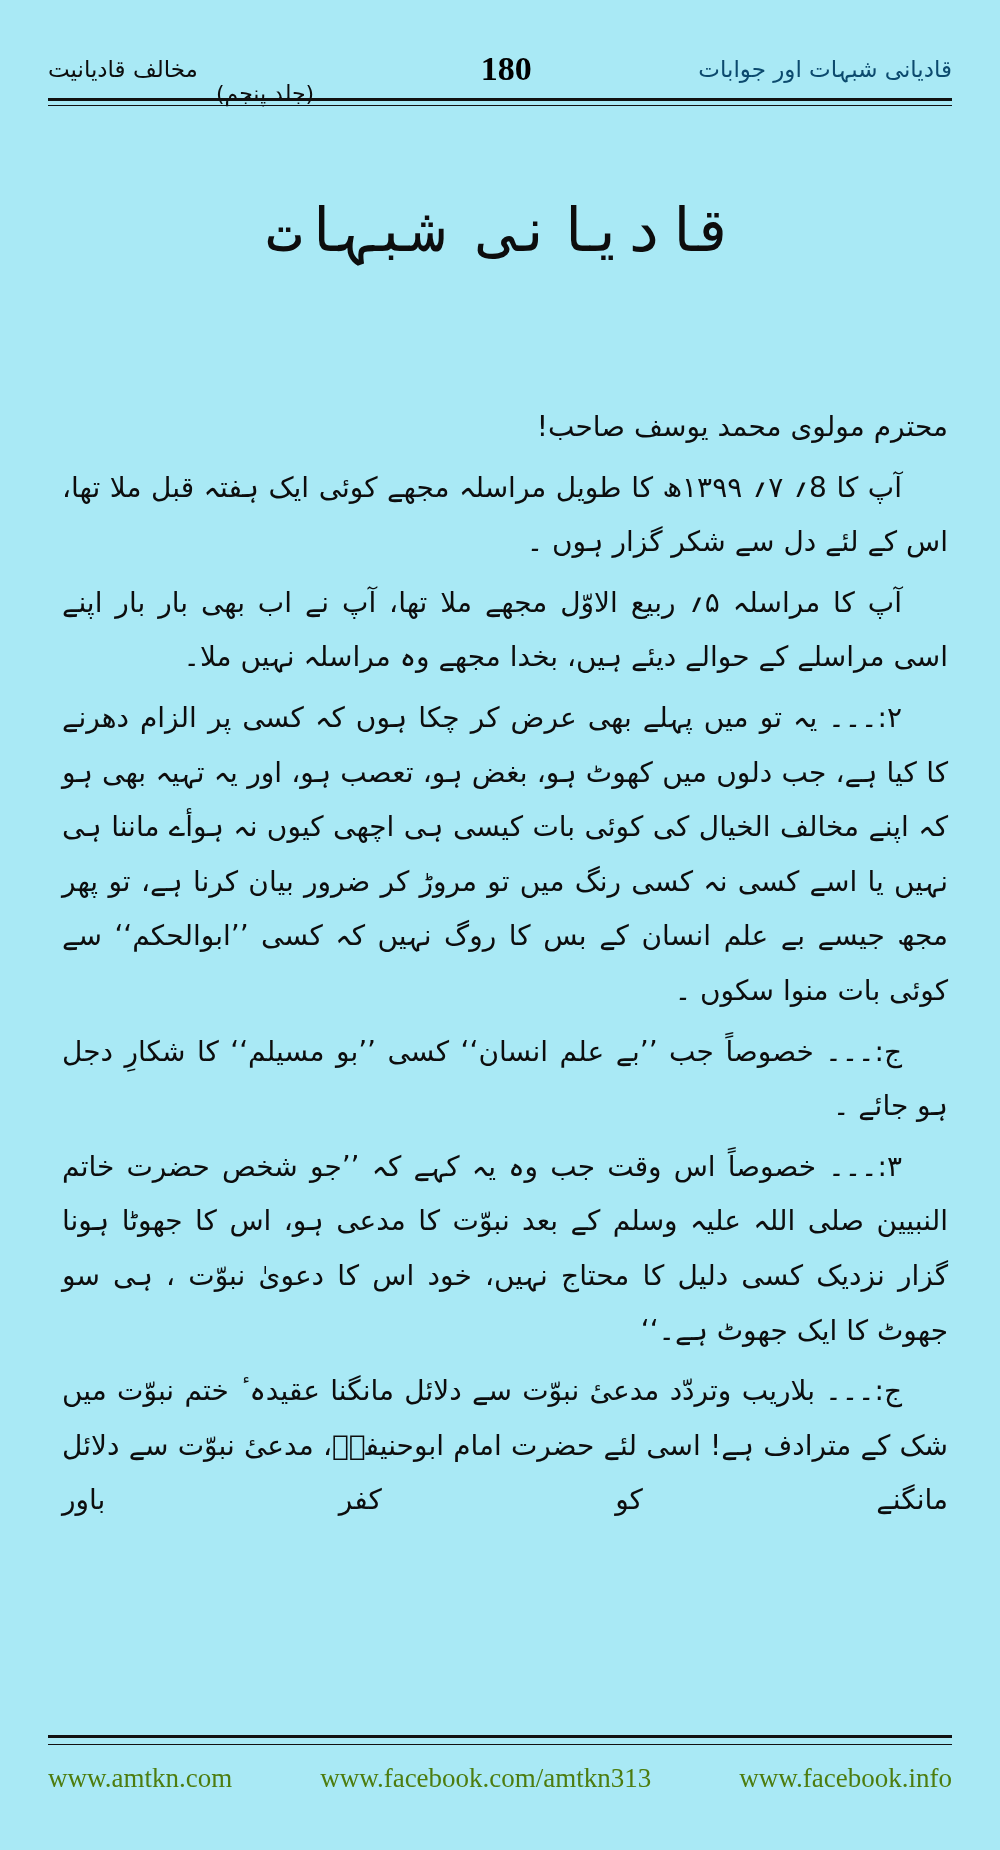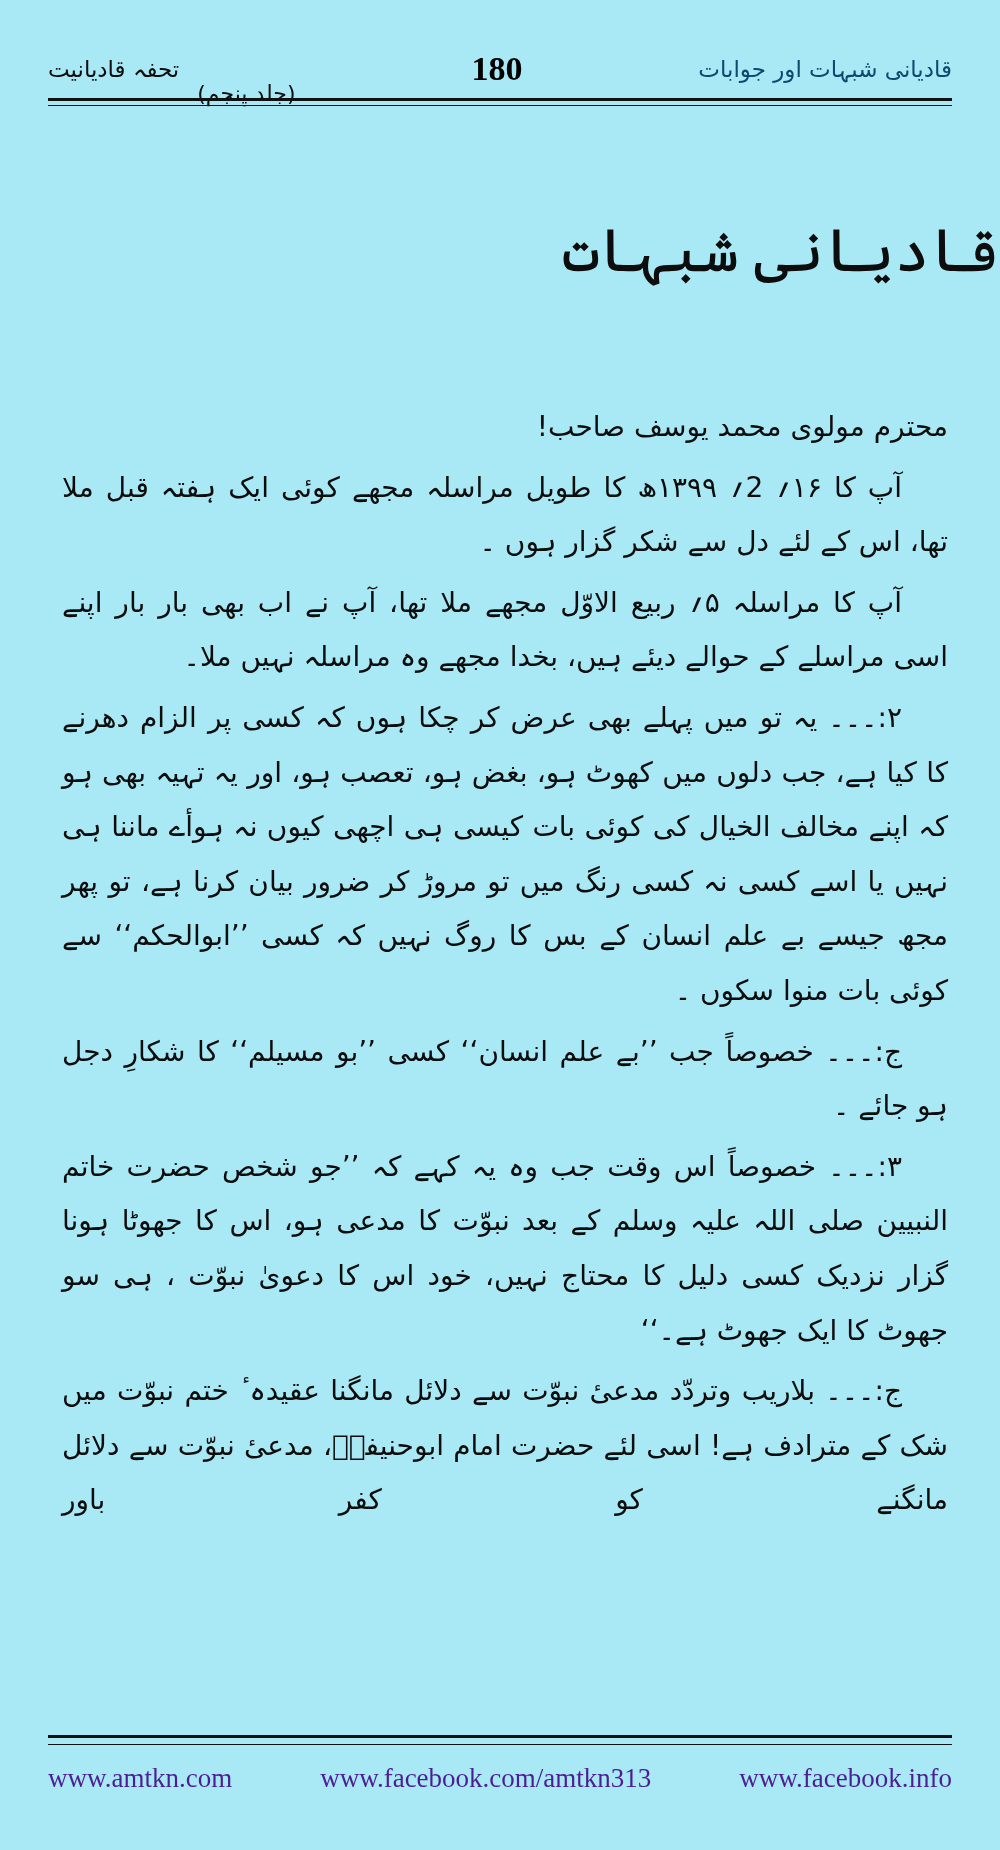--- a/index.html
+++ b/index.html
@@ -76,26 +76,27 @@
     left: 48px;
     right: 48px;
     top: 105px;
     height: 0;
     border-top: 1px solid #111;
   }
 
   
   .doc-title {
     position: absolute;
-    top: 212px;
+    top: 196px;
     left: 0;
     right: 0;
+    text-align: center;
     font-size: 60px;
     color: #0d0d0d;
-    font-family: Liberation Serif, serif;
+    font-family: Liberation Mono, monospace;
     line-height: 1.3;
     direction: rtl;
   }
 
   
   .body-text {
     position: absolute;
     top: 400px;
     left: 52px;
     right: 52px;
@@ -149,45 +150,45 @@
     display: flex;
     flex-direction: row;
     align-items: center;
     justify-content: space-between;
     direction: ltr;
     font-family: "Liberation Serif", serif;
     font-size: 27px;
     color: #0d0d0d;
   }
   .footer a, .footer span {
-    color: #4c1d95;
+    color: #4d7c0f;
     text-decoration: none;
   }
 </style>
 </head>
 <body>
 
 <div class="page">
 
   <div class="header">
     <div class="header-right">قادیانی شبہات اور جوابات</div>
     <div class="header-center">180</div>
     <div class="header-left">
       <span class="vol">(جلد پنجم)</span>
-      <span>تحفہ قادیانیت</span>
+      <span>مخالف قادیانیت</span>
     </div>
   </div>
   <div class="rule-top"></div>
   <div class="rule-top2"></div>
 
   <div class="doc-title">قادیانی شبہات</div>
 
   <div class="body-text">
     <p class="para first">محترم مولوی محمد یوسف صاحب!</p>
-    <p class="para indent para-last-right">آپ کا ۱۶؍ 2؍ ۱۳۹۹ھ کا طویل مراسلہ مجھے کوئی ایک ہفتہ قبل ملا تھا، اس کے لئے دل سے شکر گزار ہوں ۔</p>
+    <p class="para indent para-last-right">آپ کا 8؍ ۷؍ ۱۳۹۹ھ کا طویل مراسلہ مجھے کوئی ایک ہفتہ قبل ملا تھا، اس کے لئے دل سے شکر گزار ہوں ۔</p>
     <p class="para indent para-last-right">آپ کا مراسلہ ۵؍ ربیع الاوّل مجھے ملا تھا، آپ نے اب بھی بار بار اپنے اسی مراسلے کے حوالے دیئے ہیں، بخدا مجھے وہ مراسلہ نہیں ملا۔</p>
     <p class="para indent para-last-right">۲:۔۔۔ یہ تو میں پہلے بھی عرض کر چکا ہوں کہ کسی پر الزام دھرنے کا کیا ہے، جب دلوں میں کھوٹ ہو، بغض ہو، تعصب ہو، اور یہ تہیہ بھی ہو کہ اپنے مخالف الخیال کی کوئی بات کیسی ہی اچھی کیوں نہ ہوأے ماننا ہی نہیں یا اسے کسی نہ کسی رنگ میں تو مروڑ کر ضرور بیان کرنا ہے، تو پھر مجھ جیسے بے علم انسان کے بس کا روگ نہیں کہ کسی ’’ابوالحکم‘‘ سے کوئی بات منوا سکوں ۔</p>
     <p class="para indent para-last-right">ج:۔۔۔ خصوصاً جب ’’بے علم انسان‘‘ کسی ’’بو مسیلم‘‘ کا شکارِ دجل ہو جائے ۔</p>
     <p class="para indent para-last-right">۳:۔۔۔ خصوصاً اس وقت جب وہ یہ کہے کہ ’’جو شخص حضرت خاتم النبیین صلی اللہ علیہ وسلم کے بعد نبوّت کا مدعی ہو، اس کا جھوٹا ہونا گزار نزدیک کسی دلیل کا محتاج نہیں، خود اس کا دعویٰ نبوّت ، ہی سو جھوٹ کا ایک جھوٹ ہے۔‘‘</p>
     <p class="para indent">ج:۔۔۔ بلاریب وتردّد مدعیٔ نبوّت سے دلائل مانگنا عقیدہ ٔ ختم نبوّت میں شک کے مترادف ہے! اسی لئے حضرت امام ابوحنیفہؒ، مدعیٔ نبوّت سے دلائل مانگنے کو کفر باور</p>
   </div>
 
   <div class="rule-bottom"></div>
   <div class="rule-bottom2"></div>
   <div class="footer">

